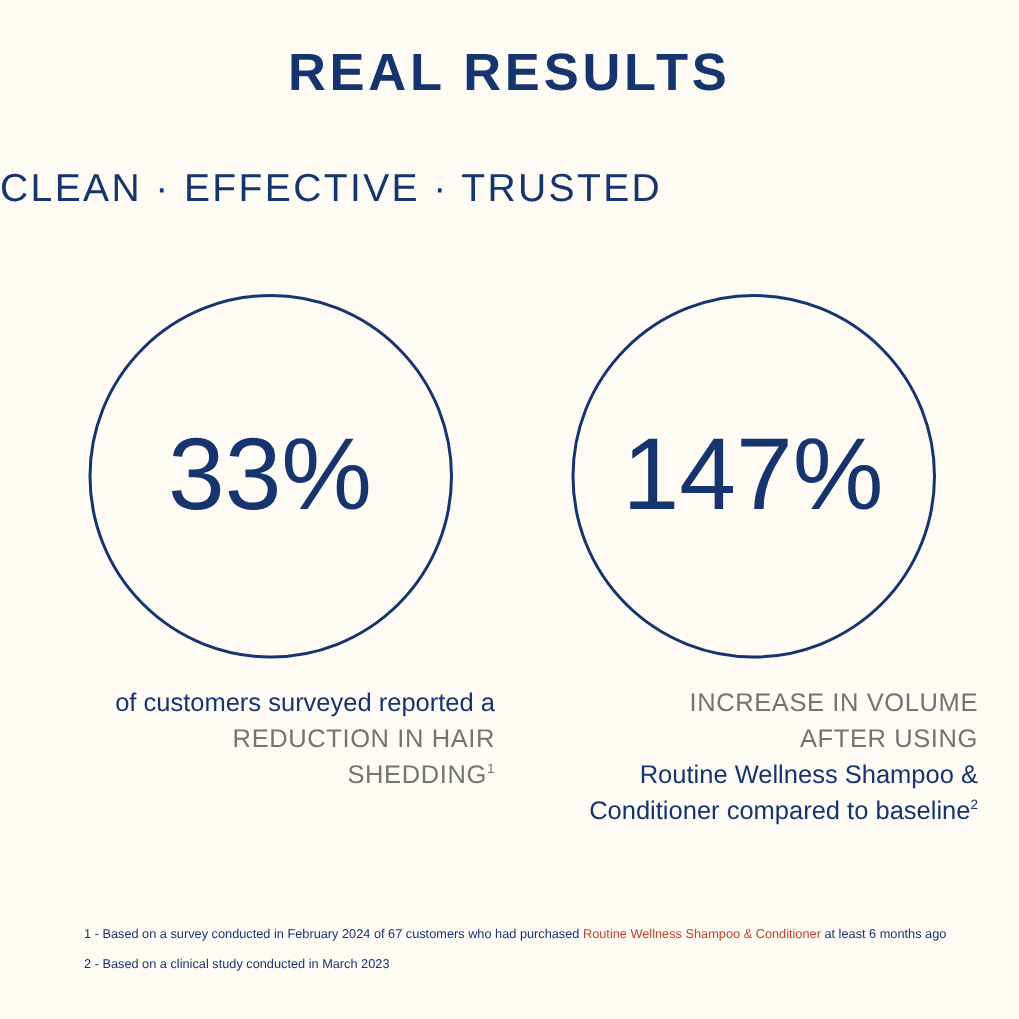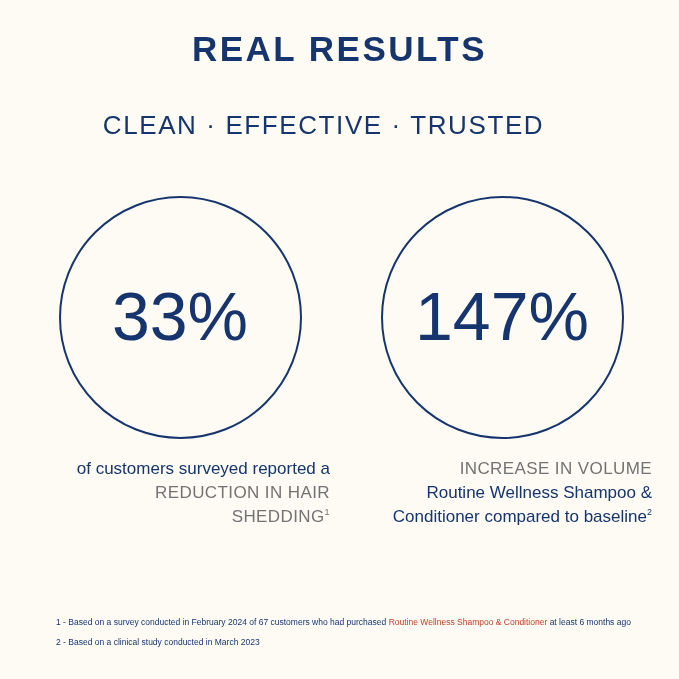--- a/index.html
+++ b/index.html
@@ -29,21 +29,20 @@
     font-weight: bold;
     letter-spacing: 2.5px;
     color: #16356f;
     line-height: 1.1;
   }
   .subhead {
     position: absolute;
     top: 110px;
     left: 0;
     width: 647px;
-    text-align: center;
     font-size: 26px;
     font-weight: 400;
     letter-spacing: 1.6px;
     color: #16356f;
   }
   .stat-block {
     position: absolute;
     top: 196px;
     width: 300px;
   }
@@ -123,20 +122,21 @@
       <span class="cap-red"><span>SHEDDING</span><span class="sup">1</span></span>
     </div>
   </div>
 
   <div class="stat-block stat-right">
     <div class="circle">
       <span class="circle-value">147%</span>
     </div>
     <div class="caption">
       <span class="cap-red">INCREASE IN VOLUME</span>
+      <span class="cap-red">AFTER USING</span>
       <span class="cap-navy">Routine Wellness Shampoo &amp;</span>
       <span class="cap-navy"><span>Conditioner compared to baseline</span><span class="sup">2</span></span>
     </div>
   </div>
 
   <div class="footnotes">
     <div class="footnote"><span>1 -  Based on a survey conducted in February 2024 of 67 customers who had purchased </span><span class="fn-red">Routine Wellness Shampoo &amp; Conditioner</span><span> at least 6 months ago</span></div>
     <div class="footnote">2 - Based on a clinical study conducted in March 2023</div>
   </div>
 

